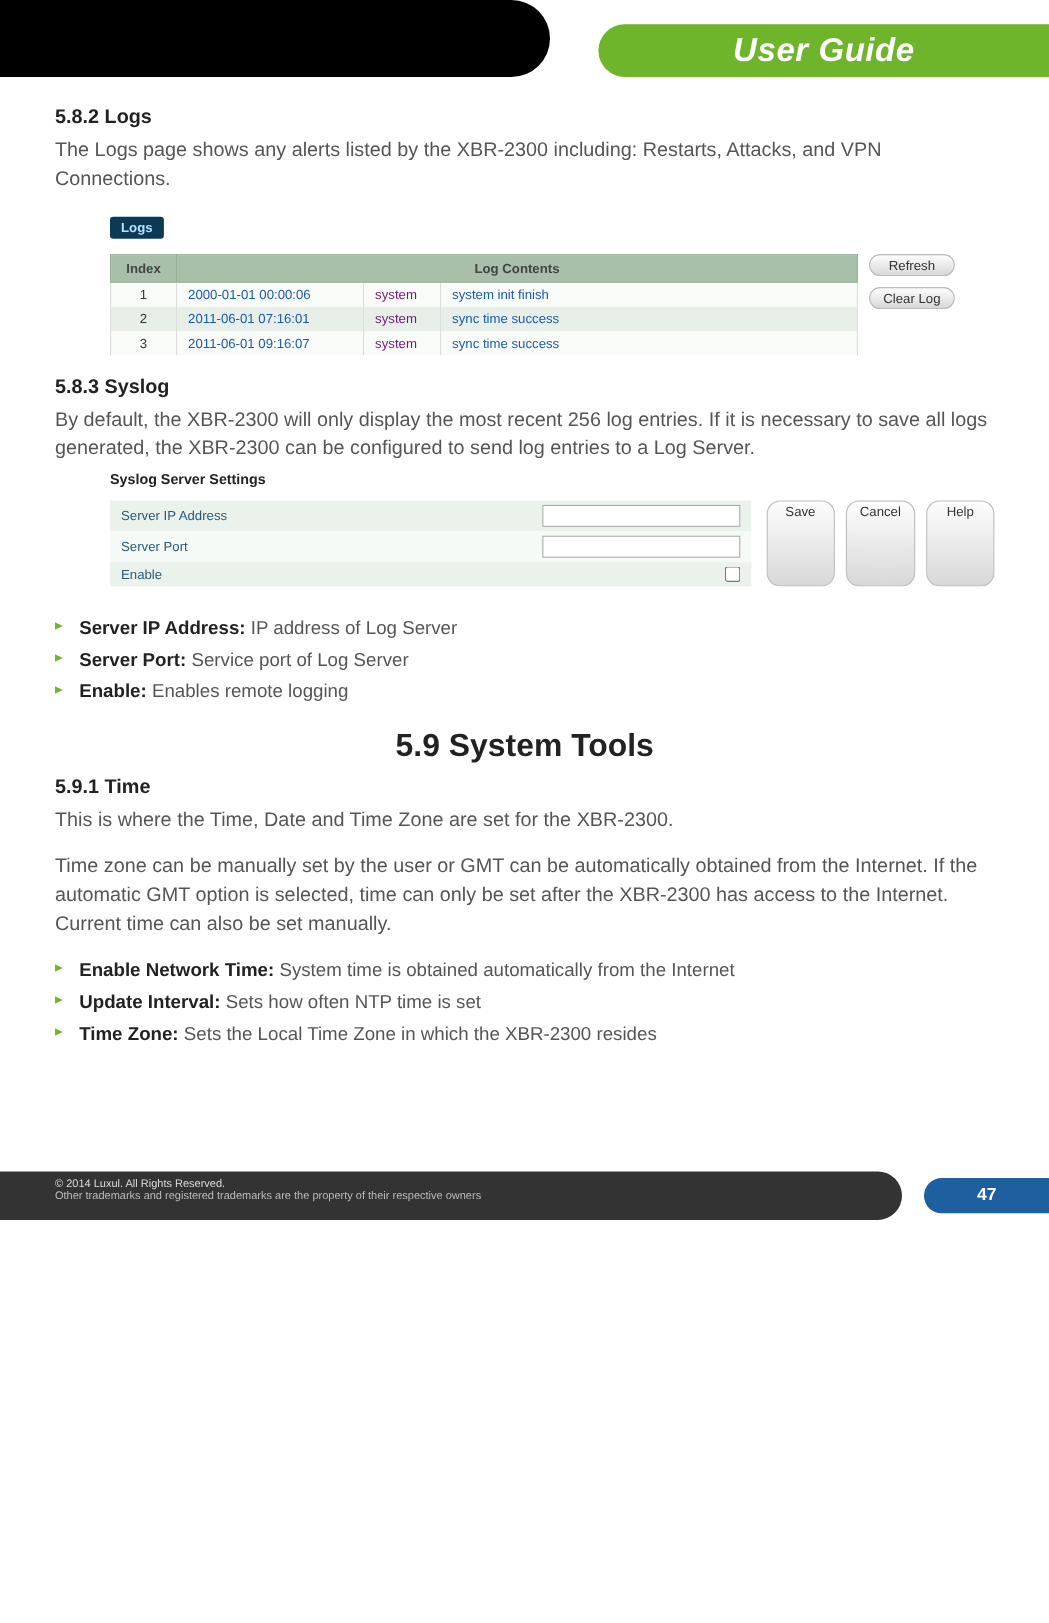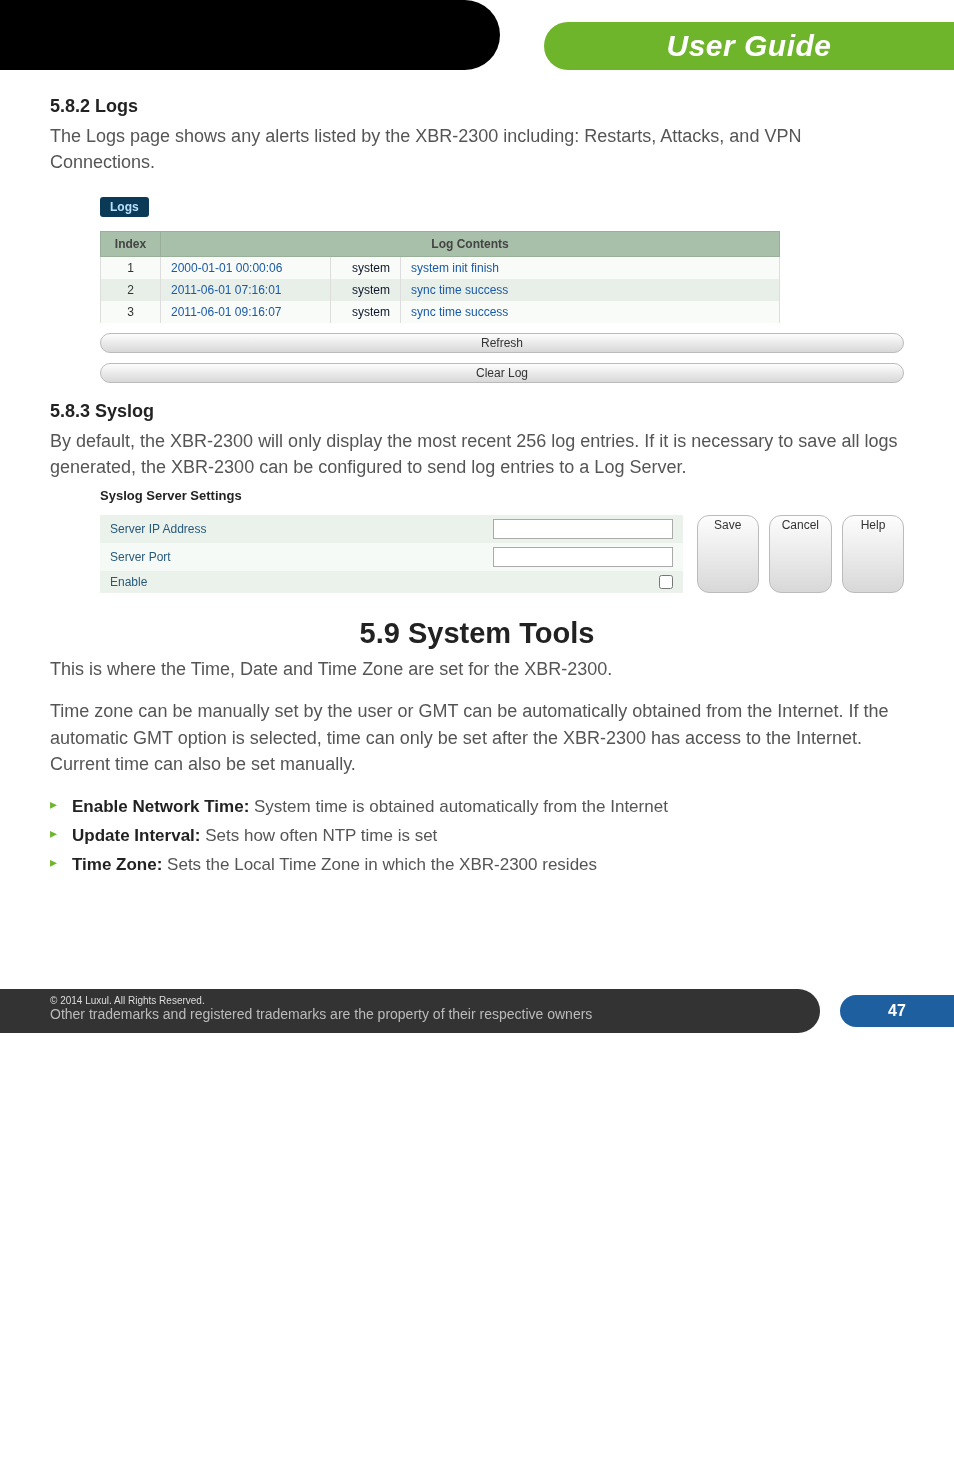--- a/index.html
+++ b/index.html
@@ -13,28 +13,28 @@
 
   .content { padding: 20px 50px 60px 50px; }
 
   h4.sec { font-size: 18px; font-weight: 600; color: #222; margin-top: 6px; }
   h3.sec { font-size: 29px; font-weight: 600; color: #222; margin-top: 18px; text-align: center; }
   p.body { font-size: 18px; color: #555; line-height: 1.45; margin-top: 6px; }
 
   
   .shot { margin: 22px 0 18px 50px; border: none; }
   .tab-chip { display: inline-block; background: #0a3a55; color: #b8e0ff; font-size: 12px; font-weight: 600; padding: 3px 10px; border-radius: 3px; }
-  .shot-inner { display: flex; gap: 10px; margin-top: 14px; flex-direction: column; }
+  .shot-inner { display: flex; gap: 10px; margin-top: 14px; }
   .log-table { border-collapse: collapse; width: 680px; font-size: 12px; }
   .log-table th { background: #a8bfa9; color: #444; font-weight: 600; padding: 5px 10px; border: 1px solid #9aaF9a; }
   .log-table td { padding: 4px 10px; border-left: 1px solid #ddd; border-right: 1px solid #ddd; }
   .log-table tr.alt td { background: #e8efe8; }
   .log-table tr:not(.alt) td { background: #f8fbf8; }
   .log-table td.idx { text-align: center; width: 60px; }
-  .log-table td.src { color: #0f172a; width: 70px; text-align: right; }
+  .log-table td.src { color: #701a75; width: 70px; }
   .log-table td.msg { color: #1a5aa8; }
   .log-table td.ts { width: 170px; color: #1a5aa8;}
   .btn-col { display: flex; flex-direction: column; gap: 10px; }
   .pill-btn { display: inline-block; background: linear-gradient(#fdfdfd, #d8d8d8); border: 1px solid #bbb; border-radius: 12px; font-size: 12px; color: #333; padding: 2px 12px; text-align: center; min-width: 62px; }
 
   
   .syslog-title { font-weight: 700; font-size: 13px; color: #222; margin-left: 50px; margin-top: 8px; }
   .syslog-box { margin: 12px 0 24px 50px; display: flex; gap: 14px; }
   .syslog-left { width: 660px; }
   .form-row { display: flex; align-items: center; gap: 14px; padding: 4px 10px; font-size: 12px; justify-content: space-between; }
@@ -48,21 +48,21 @@
   
   ul.tri { list-style: none; margin-top: 16px; }
   ul.tri li { position: relative; padding-left: 22px; font-size: 17px; color: #555; line-height: 1.7; }
   ul.tri li::before { content: "▸"; position: absolute; left: 0; top: 0; color: #6fb52c; font-size: 14px; }
   ul.tri li b { color: #222; }
 
   
   .footer { position: relative; height: 54px; margin-top: 40px; }
   .footer-left { position: absolute; left: 0; bottom: 0; width: 820px; height: 44px; background: #333; border-top-right-radius: 22px; border-bottom-right-radius: 22px; padding: 6px 20px 6px 50px; text-decoration: underline; }
   .footer-left .l1 { color: #ddd; font-size: 10px; }
-  .footer-left .l2 { color: #bbb; font-size: 14px; }
+  .footer-left .l2 { color: #bbb; font-size: 10px; }
   .footer-right { position: absolute; right: 0; bottom: 6px; width: 114px; height: 32px; background: #1e5fa0; border-top-left-radius: 16px; border-bottom-left-radius: 16px; display: flex; align-items: center; justify-content: center; color: #fff; font-size: 16px; font-weight: 600; }
 </style>
 </head>
 <body>
 
 <div class="header-band">
   <div class="header-left"></div>
   <div class="header-right">
     <span>User Guide</span>
   </div>
@@ -130,23 +130,29 @@
         <input type="checkbox" style="">
       </div>
     </div>
     <div class="syslog-right">
       <span class="pill-btn">Save</span>
       <span class="pill-btn">Cancel</span>
       <span class="pill-btn">Help</span>
     </div>
   </div>
 
+  <ul class="tri">
+    <li><b>Server IP Address:</b><span> IP address of Log Server</span></li>
+    <li><b>Server Port:</b><span> Service port of Log Server</span></li>
+    <li><b>Enable:</b><span> Enables remote logging</span></li>
+  </ul>
 
   <h3 class="sec">5.9 System Tools</h3>
 
+  <h4 class="sec" style="margin-top:10px;">5.9.1 Time</h4>
   <p class="body">This is where the Time, Date and Time Zone are set for the XBR-2300.</p>
   <p class="body" style="margin-top:16px;">Time zone can be manually set by the user or GMT can be automatically obtained from the Internet. If the automatic GMT option is selected, time can only be set after the XBR-2300 has access to the Internet. Current time can also be set manually.</p>
 
   <ul class="tri">
     <li><b>Enable Network Time:</b><span> System time is obtained automatically from the Internet</span></li>
     <li><b>Update Interval:</b><span> Sets how often NTP time is set</span></li>
     <li><b>Time Zone:</b><span> Sets the Local Time Zone in which the XBR-2300 resides</span></li>
   </ul>
 
 </div>

